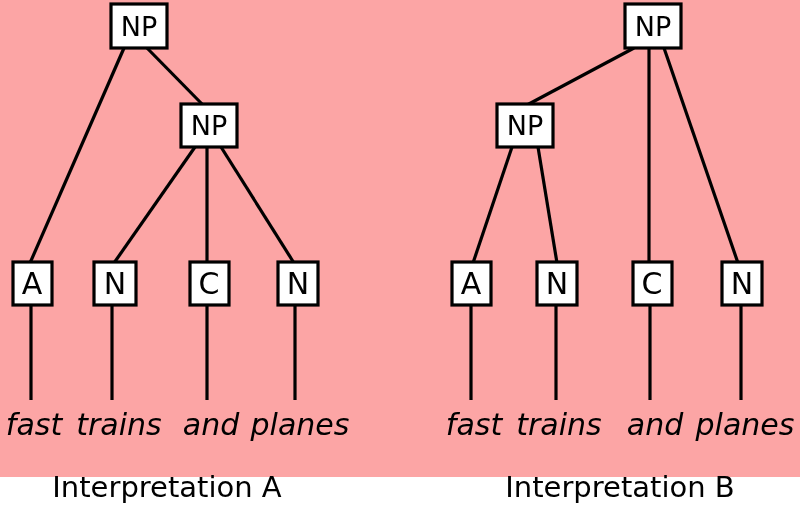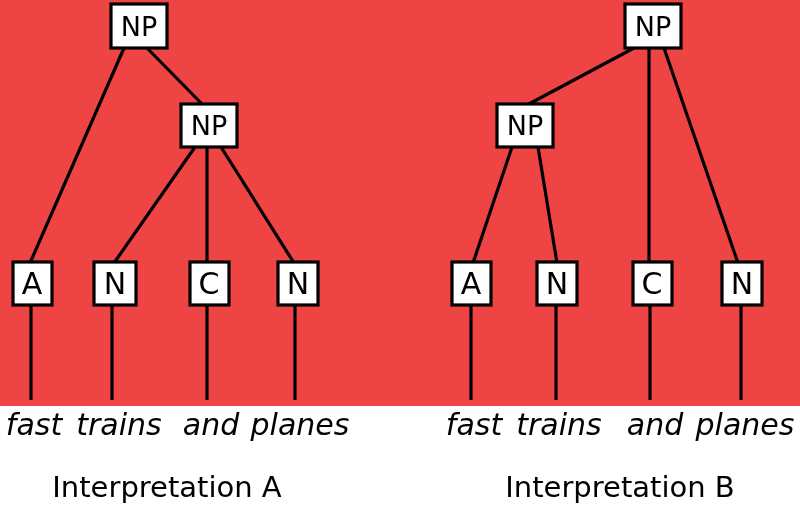--- a/index.html
+++ b/index.html
@@ -7,22 +7,22 @@
     padding: 0;
     background: #ffffff;
     width: 800px;
     height: 513px;
     overflow: hidden;
     font-family: "DejaVu Sans", "Liberation Sans", sans-serif;
   }
   .stage {
     position: relative;
     width: 800px;
-    height: 406px;
-    background: #ef4444;
+    height: 477px;
+    background: #fca5a5;
   }
   svg { display: block; }
   .edge {
     stroke: #000000;
     stroke-width: 3.2;
     stroke-linecap: butt;
   }
   .stem {
     stroke: #000000;
     stroke-width: 3.2;

